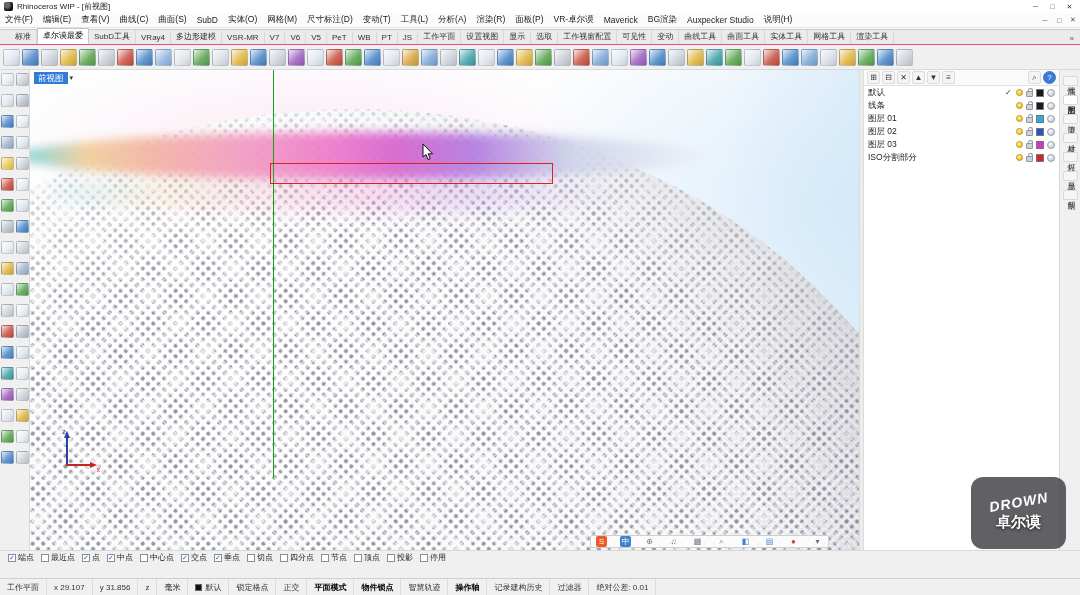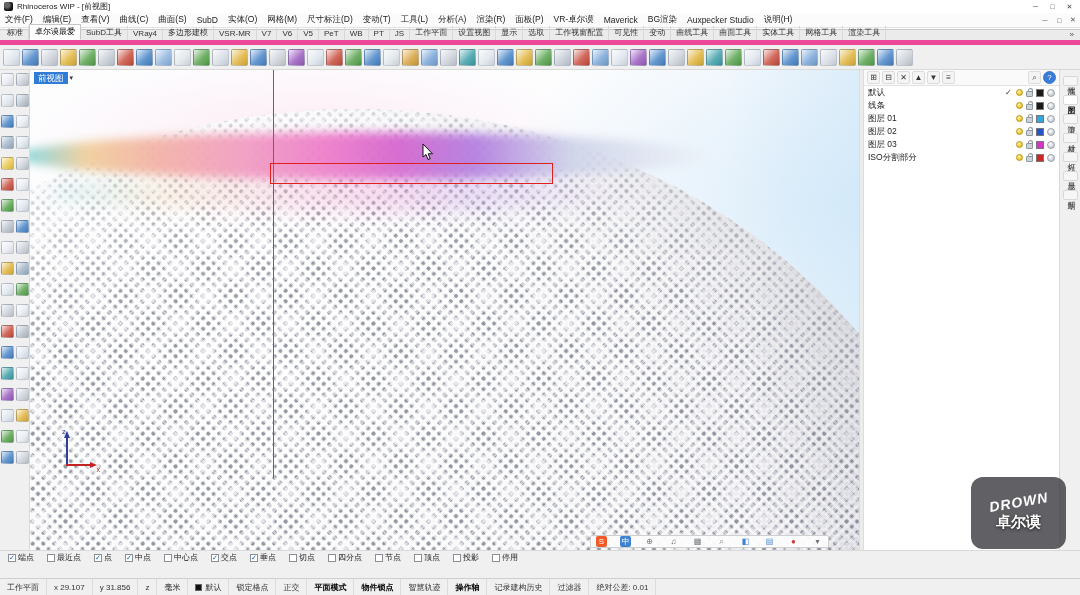--- a/index.html
+++ b/index.html
@@ -22,21 +22,21 @@
   .menu-item { padding:0 5px; color:#222; white-space:nowrap; }
 
   
   .cmd { background:#fdfdfd; border-bottom:1px solid #c9c9c9; }
   .cmd-history { padding-left:4px; padding-top:1px; }
   .cmd-line { height:12px; line-height:12px; font-size:8.5px; white-space:nowrap; color:var(--c,#333); }
   .cmd-prompt { height:13px; display:flex; align-items:center; padding-left:4px; font-size:8.5px; background:#fff; border-top:1px solid #ededed; color:#222; }
   .caret { width:1px; height:9px; background:#333; margin-left:3px; }
 
   
-  .tabbar { height:15px; background:#ebebeb; border-bottom:5px solid #ec4899; display:flex; align-items:flex-end; padding-left:2px; font-size:8px; }
+  .tabbar { height:15px; background:#ebebeb; border-bottom:1px solid #ec4899; display:flex; align-items:flex-end; padding-left:10px; font-size:8px; }
   .tabs { display:flex; align-items:flex-end; }
   .tab { padding:1px 5px 2px; border-right:1px solid #d8d8d8; color:#333; white-space:nowrap; }
   .tab.active { background:#fff; border:1px solid #c6c6c6; border-bottom:1px solid #fff; color:#000; }
   .tab-overflow { padding:0 6px 1px; color:#555; }
 
   
   .main-toolbar { height:25px; background:#f0f0f0; border-bottom:1px solid #d9d9d9; display:flex; align-items:center; gap:2px; padding:0 3px; overflow:hidden; }
   .mini-icon { width:17px; height:17px; flex:0 0 auto; border-radius:2px; border:1px solid rgba(110,120,135,.35);
     background-color:var(--c,#d8dde4);
     background-image:linear-gradient(135deg, rgba(255,255,255,.85), rgba(255,255,255,.15) 55%, rgba(0,0,0,.10)); }
@@ -111,21 +111,21 @@
   .lr-lock::before { content:""; position:absolute; left:1px; top:-4px; width:3px; height:3px; border:1px solid #8f979f; border-bottom:none; border-radius:3px 3px 0 0; }
   .lr-swatch { width:8px; height:8px; border:1px solid #777; background:var(--c,#000); }
   .lr-mat { width:8px; height:8px; border-radius:50%; border:1px solid #9aa1a9; background:radial-gradient(circle at 35% 30%, #ffffff, #c9ced6 70%, #a6adb6); }
 
   
   .right-strip { width:20px; background:#f0f0f0; display:flex; flex-direction:column; align-items:center; gap:9px; padding-top:6px; }
   .vtab { writing-mode:vertical-rl; font-size:8px; color:#444; padding:4px 1px; background:#f6f6f6; border:1px solid #d8d8d8; border-radius:2px; }
   .vtab.active { background:#fff; color:#000; }
 
   
-  .osnap-bar { height:14px; background:#f0f0f0; border-top:1px solid #d9d9d9; display:flex; align-items:center; gap:13px; padding-left:8px; font-size:8px; color:#222; }
+  .osnap-bar { height:14px; background:#f0f0f0; border-top:1px solid #d9d9d9; display:flex; align-items:center; gap:7px; padding-left:8px; font-size:8px; color:#222; }
   .osnap-item { display:flex; align-items:center; gap:2px; white-space:nowrap; }
   .cb { width:8px; height:8px; border:1px solid #8a8f96; background:#fff; display:flex; align-items:center; justify-content:center; font-size:7px; color:#1b5ebe; }
   .osnap-item.checked .cb::after { content:"✓"; }
 
   .filler { height:14px; background:#f0f0f0; }
 
   
   .statusbar { height:17px; background:#f0f0f0; border-top:1px solid #cfcfcf; display:flex; align-items:stretch; font-size:8px; color:#333; }
   .status-field { display:flex; align-items:center; gap:3px; padding:0 7px; border-right:1px solid #dcdcdc; white-space:nowrap; }
   .status-field.bold { font-weight:bold; color:#000; }

